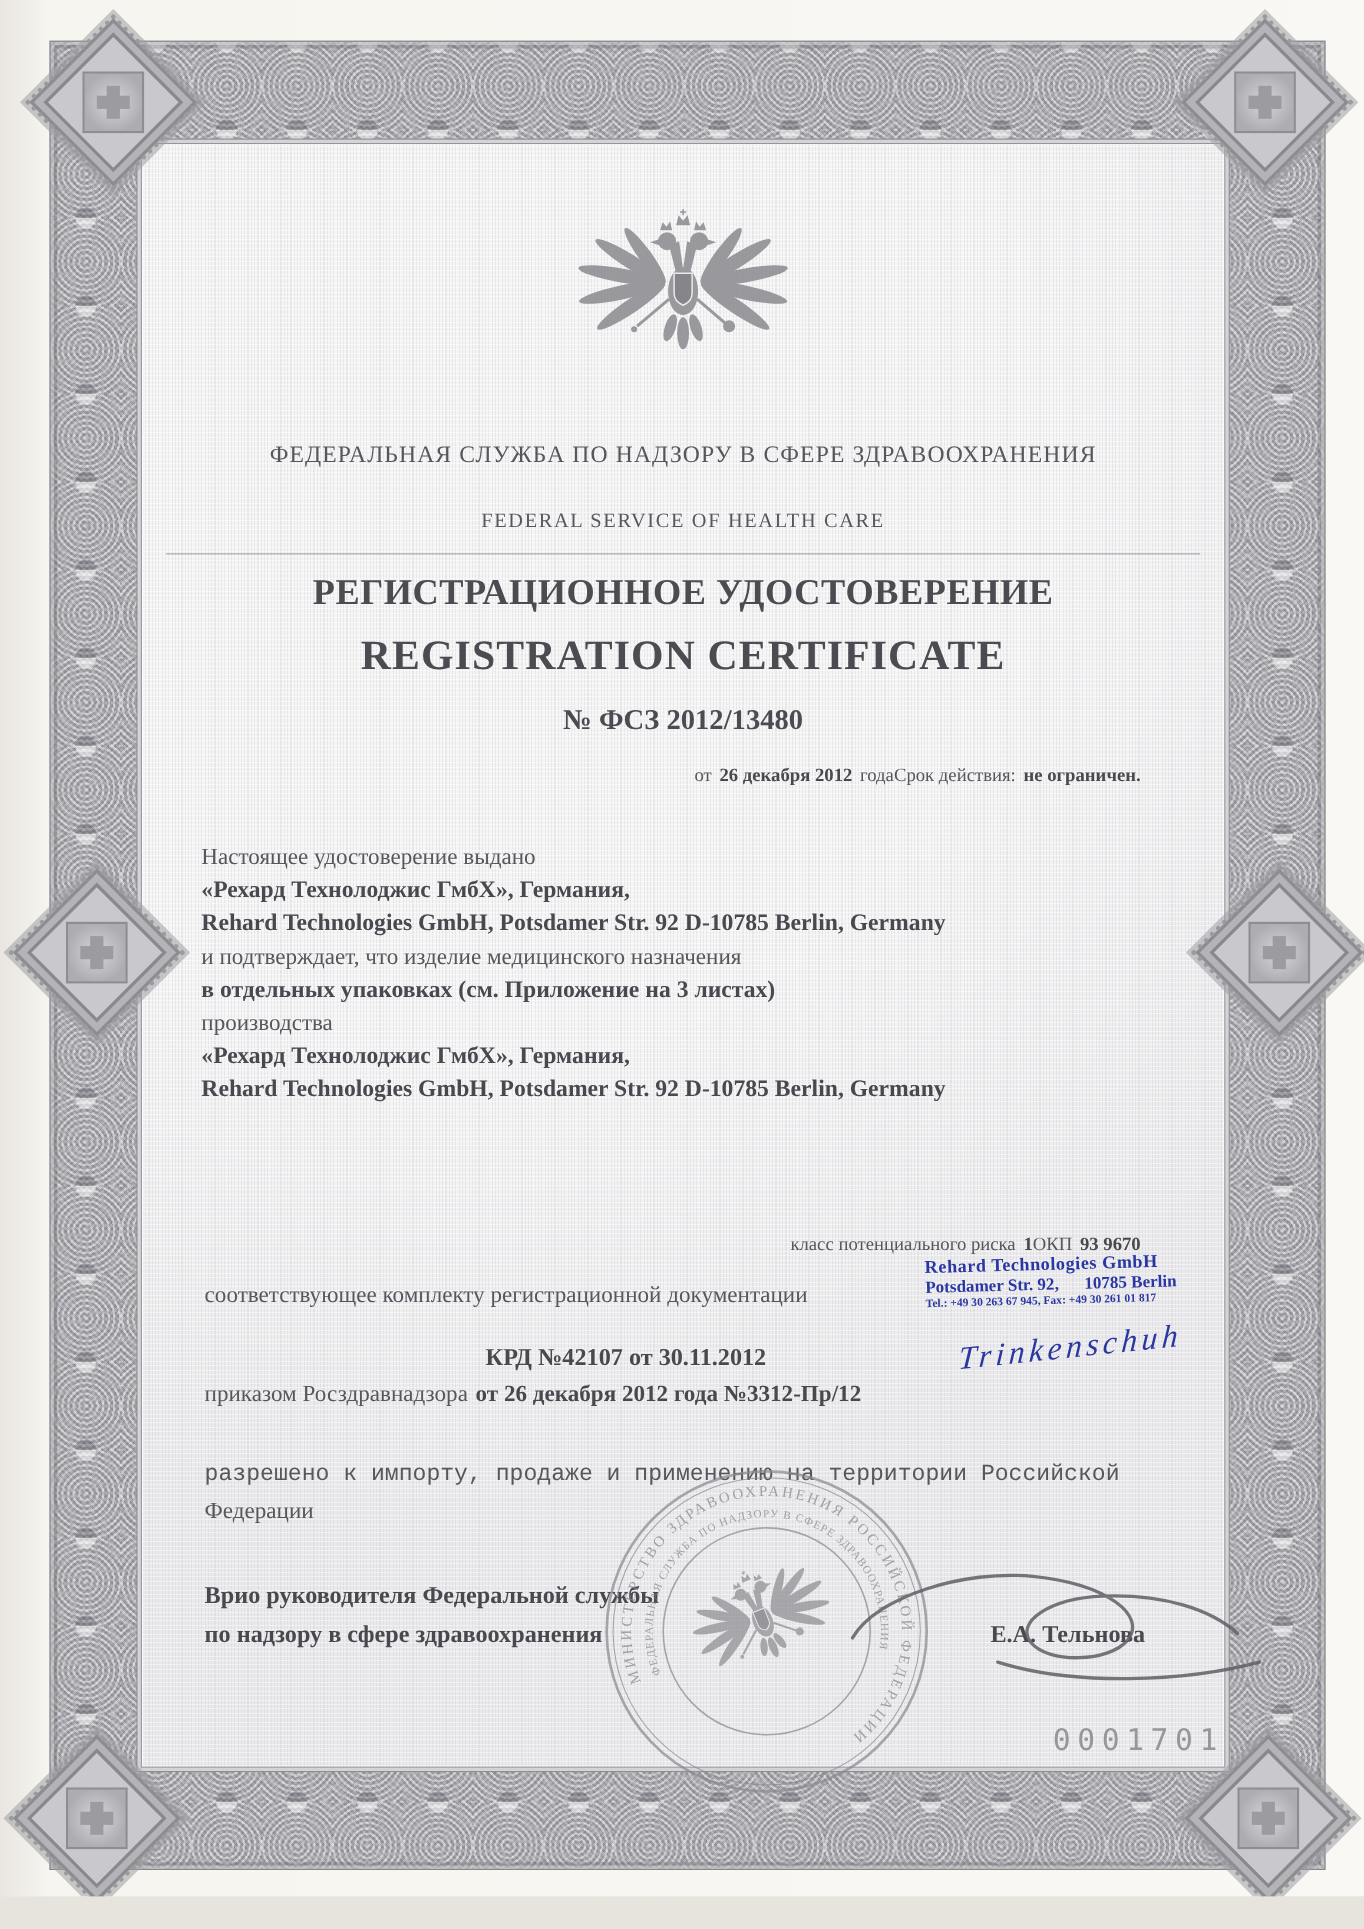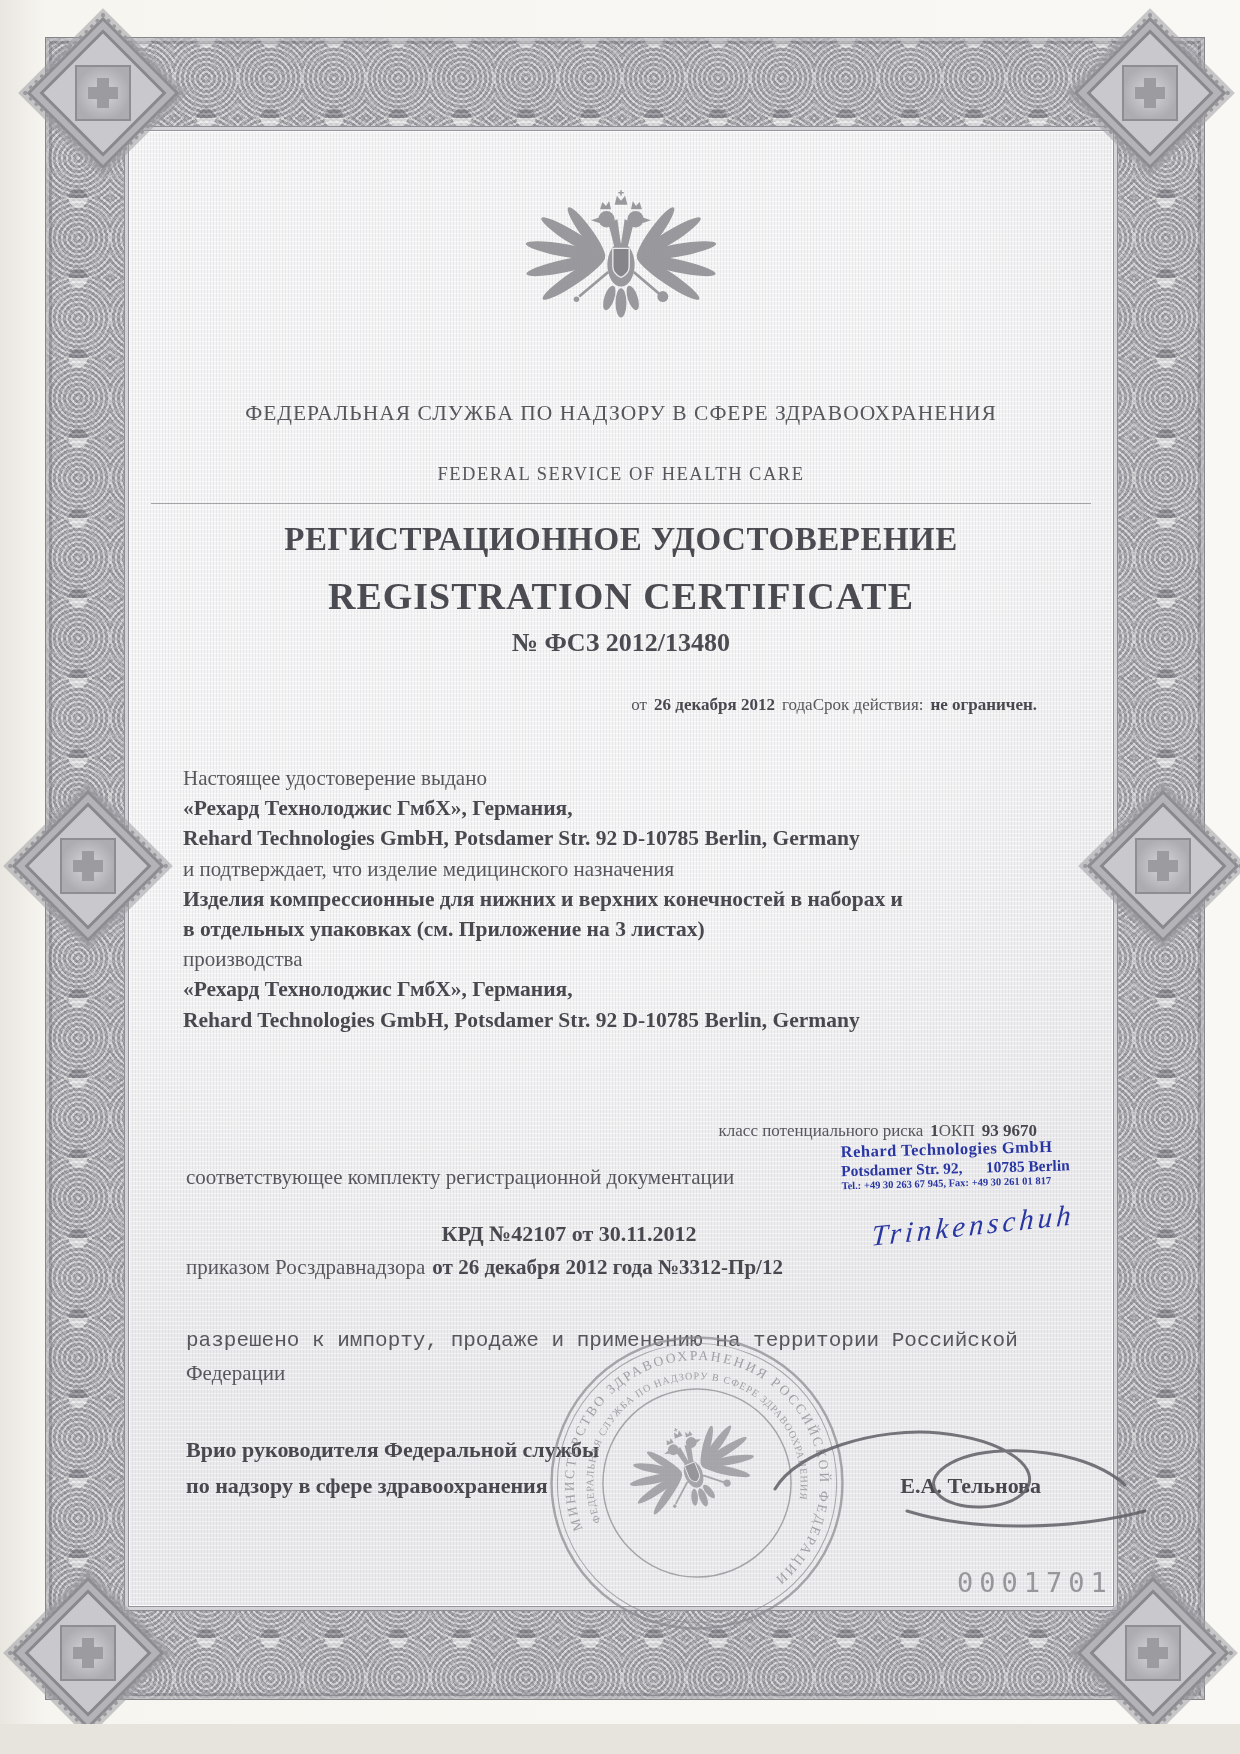--- a/index.html
+++ b/index.html
@@ -153,37 +153,36 @@
         </g>
       </defs>
       <use href="#eagleShape"></use>
     </svg>
 
     <div class="t center authority-ru" style="top:270px;">ФЕДЕРАЛЬНАЯ СЛУЖБА ПО НАДЗОРУ В СФЕРЕ ЗДРАВООХРАНЕНИЯ</div>
     <div class="t center authority-en" style="top:333px;">FEDERAL SERVICE OF HEALTH CARE</div>
     <div class="divider" style="top:372px;"></div>
     <div class="t center title-ru" style="top:390px;">РЕГИСТРАЦИОННОЕ УДОСТОВЕРЕНИЕ</div>
     <div class="t center title-en" style="top:443px;">REGISTRATION CERTIFICATE</div>
-    <div class="t center cert-no" style="top:497px;">№ ФСЗ 2012/13480</div>
+    <div class="t center cert-no" style="top:509px;">№ ФСЗ 2012/13480</div>
 
     <div class="t row" style="top:564px; left:57px; right:76px;">
       <span>
         <span class="seg">от</span><span class="seg b">26 декабря 2012</span><span class="seg">года</span>
       </span>
       <span>
         <span class="seg">Срок действия:</span><span class="seg b">не ограничен.</span>
       </span>
     </div>
 
     <div class="t para" style="top:632px; left:54px; right:40px;">
       <div>Настоящее удостоверение выдано</div>
       <div class="b">«Рехард Технолоджис ГмбХ», Германия,</div>
       <div class="b">Rehard Technologies GmbH, Potsdamer Str. 92 D-10785 Berlin, Germany</div>
       <div>и подтверждает, что изделие медицинского назначения</div>
-      <div class="b">Изделия компрессионные для нижних и верхних конечностей в наборах и</div>
       <div class="b">в отдельных упаковках (см. Приложение на 3 листах)</div>
       <div>производства</div>
       <div class="b">«Рехард Технолоджис ГмбХ», Германия,</div>
       <div class="b">Rehard Technologies GmbH, Potsdamer Str. 92 D-10785 Berlin, Germany</div>
     </div>
 
     <div class="t row" style="top:990px; left:57px; right:76px;">
       <span>
         <span class="seg">класс потенциального риска</span><span class="seg b">1</span>
       </span>

